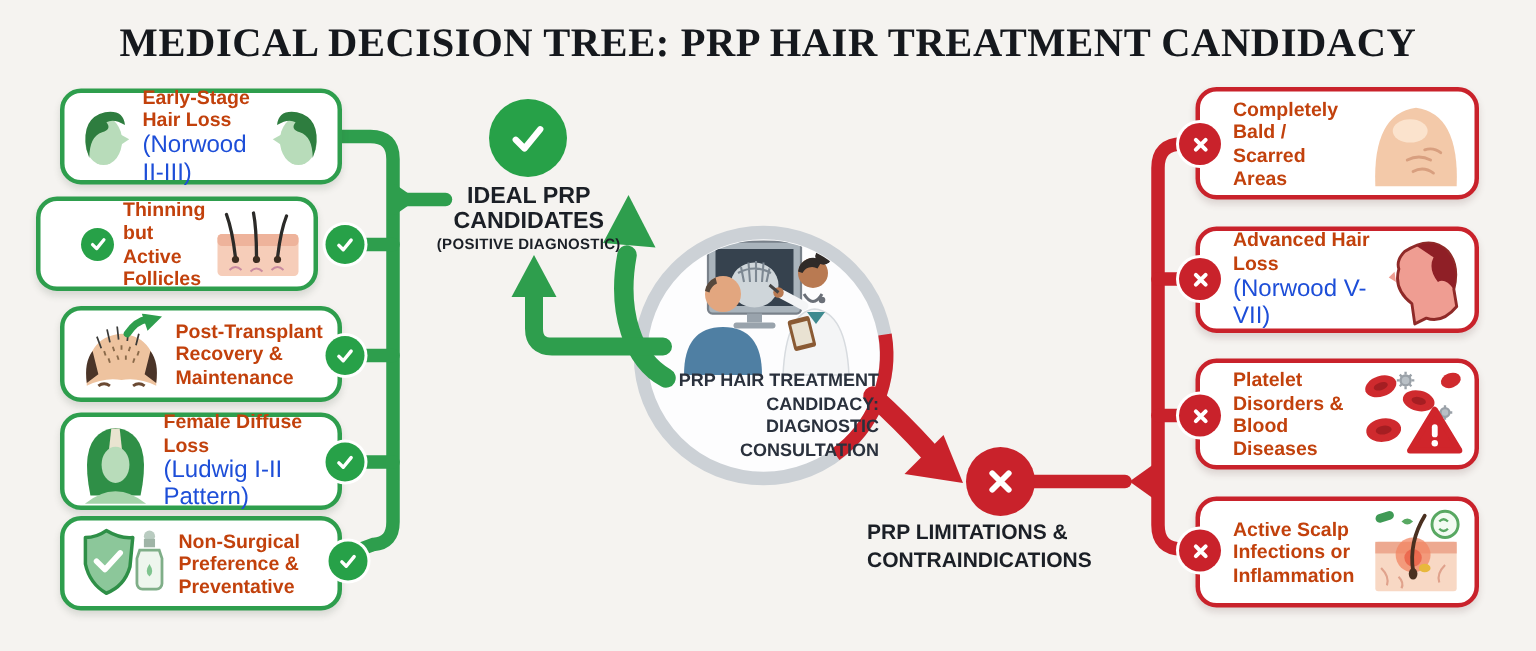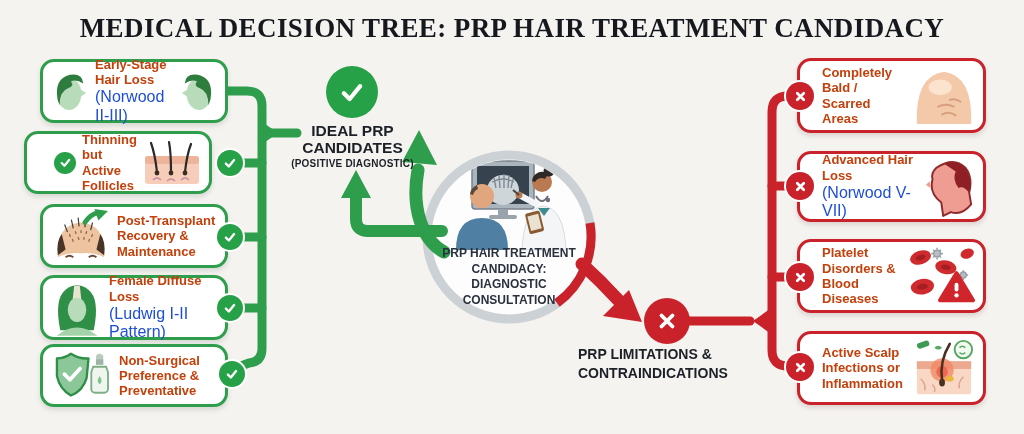--- a/index.html
+++ b/index.html
@@ -25,21 +25,21 @@
   .badge.red{background:var(--red);width:28px;height:28px;}
   .badge.inline{position:static;box-shadow:0 0 0 2px #fff;flex:0 0 auto;width:22px;height:22px;background:#27a148;}
   .bignode{position:absolute;z-index:3;border-radius:50%;display:flex;align-items:center;justify-content:center;}
   .bignode.green{left:326px;top:66px;width:52px;height:52px;background:#27a148;}
   .bignode.red{left:644px;top:298px;width:46px;height:46px;background:var(--red);}
   .ideal-label{position:absolute;z-index:3;left:280px;top:123px;width:145px;text-align:center;color:#1b1f26;}
   .ideal-label .l1{font-size:15.5px;font-weight:700;line-height:1.08;}
   .ideal-label .l3{font-size:10px;font-weight:700;margin-top:2px;letter-spacing:.2px;}
   .limit-label{position:absolute;z-index:3;left:578px;top:345px;width:180px;
                font-size:14px;font-weight:700;line-height:1.35;color:#1b1f26;}
-  .center-text{position:absolute;z-index:3;left:432px;top:246px;width:154px;text-align:center;
+  .center-text{position:absolute;z-index:3;left:432px;top:246px;width:154px;text-align:right;
                font-size:12px;font-weight:700;line-height:1.3;color:#2a313d;white-space:pre-line;}
   .icon{flex:0 0 auto;}
 </style>
 </head>
 <body>
 
 <div class="stage">
 
   <div class="title"><span>MEDICAL DECISION TREE: </span><span>PRP HAIR TREATMENT CANDIDACY</span></div>
 

